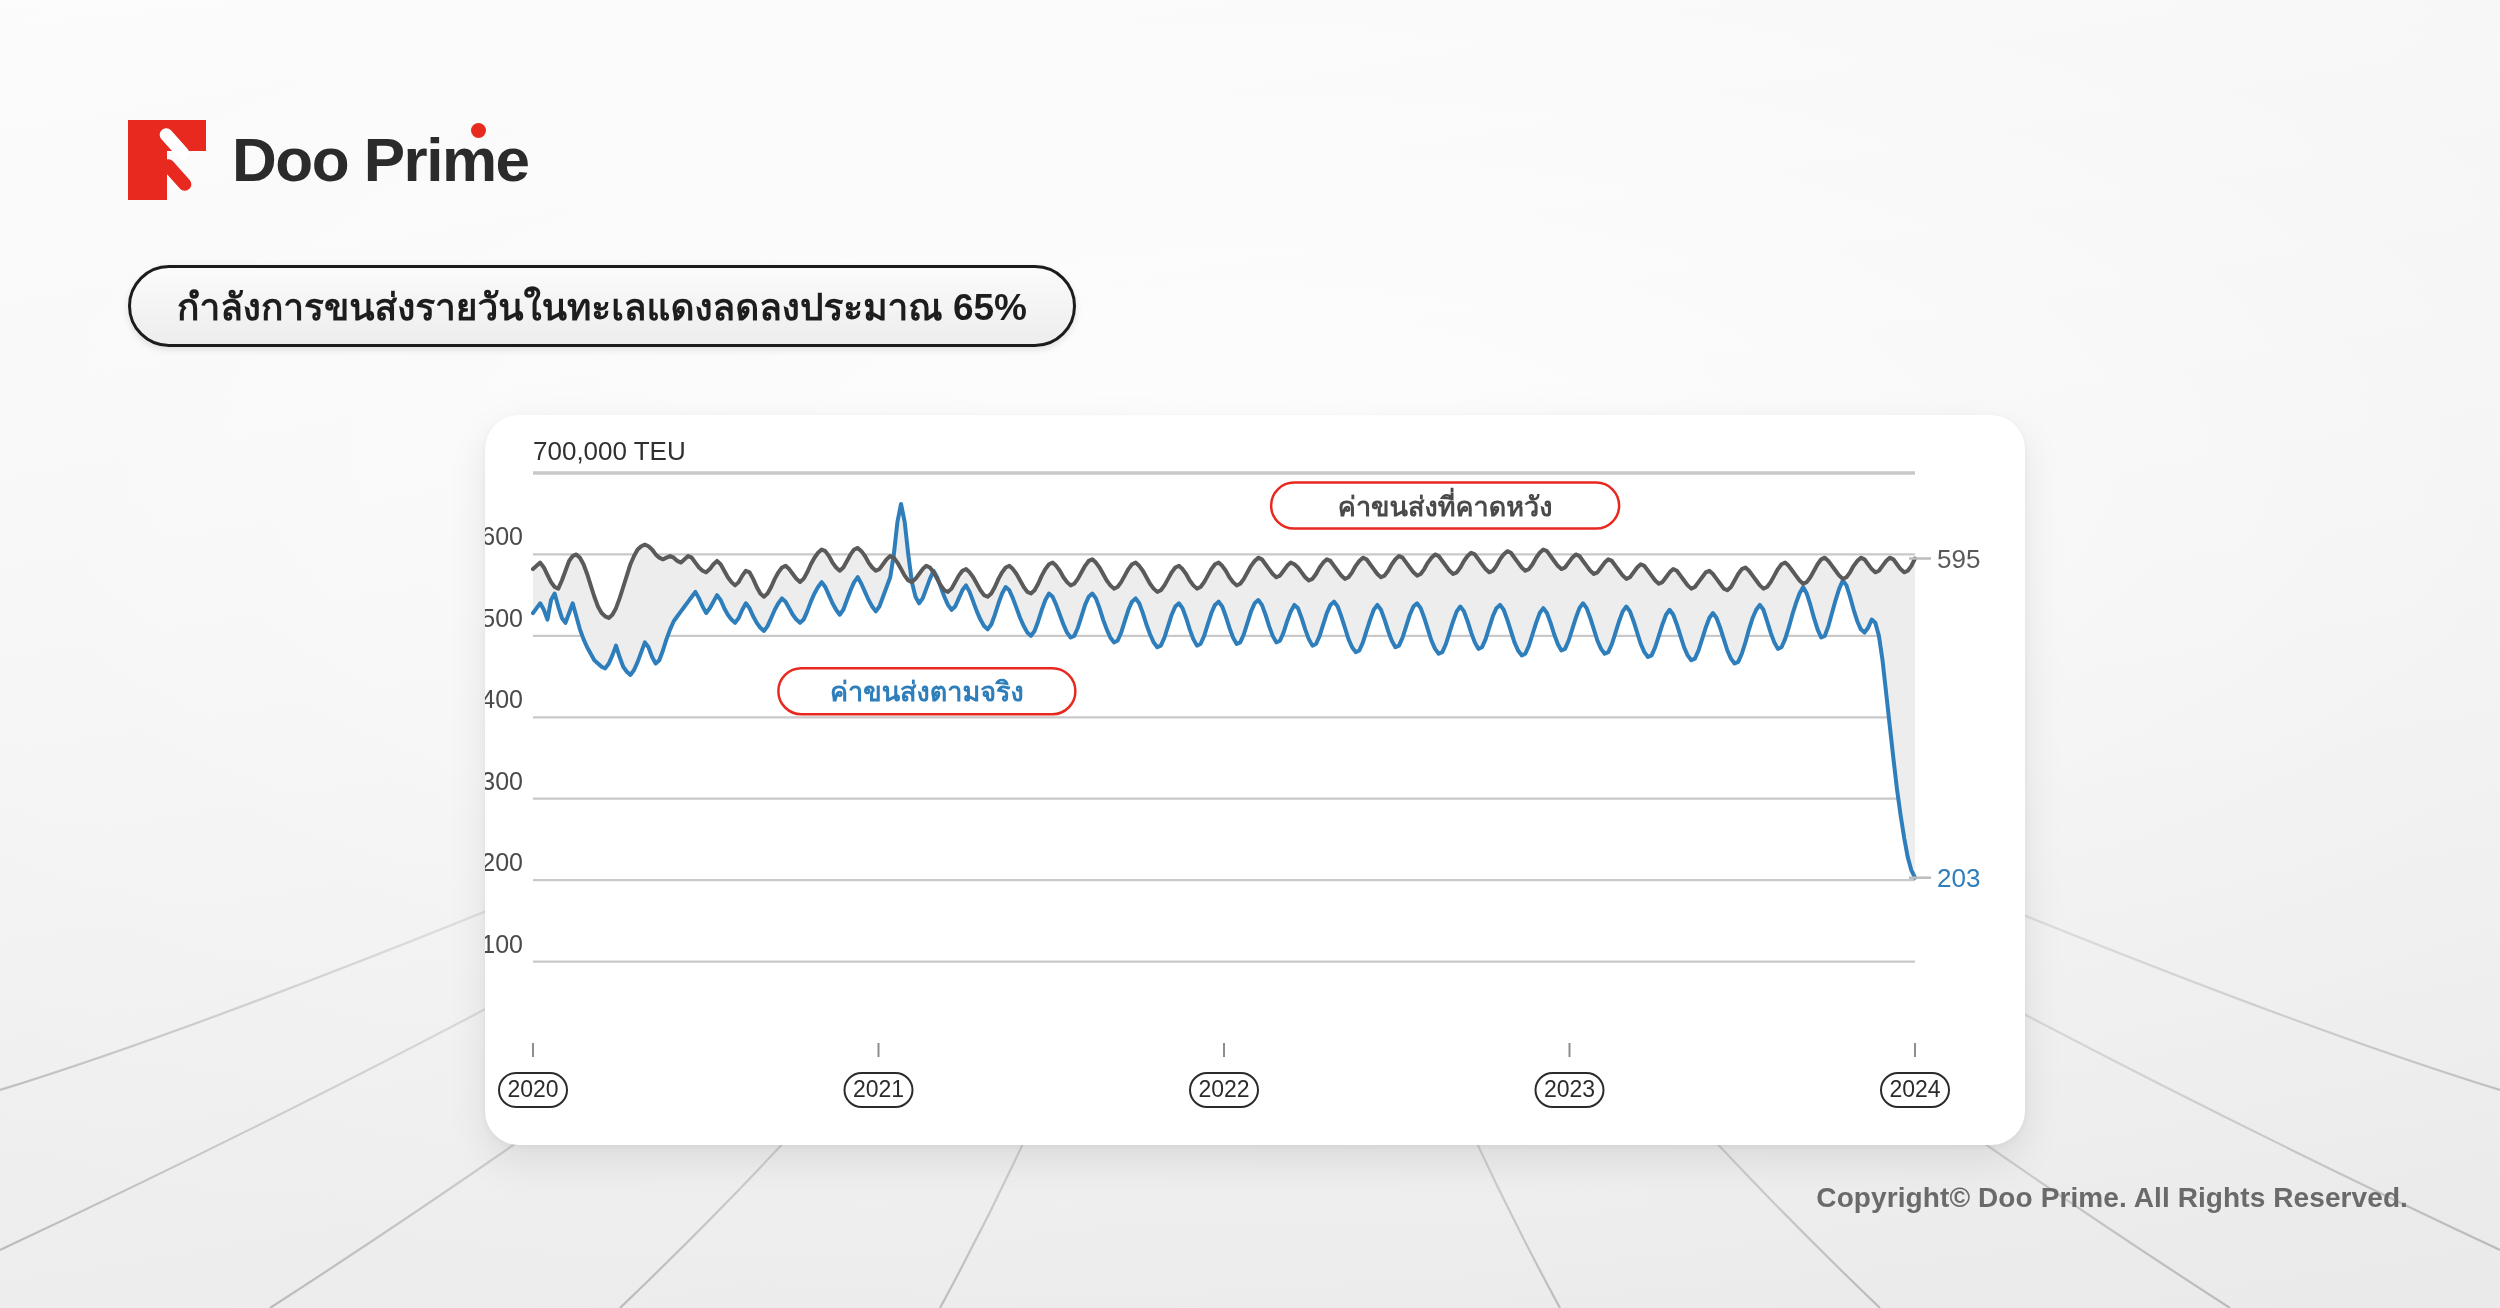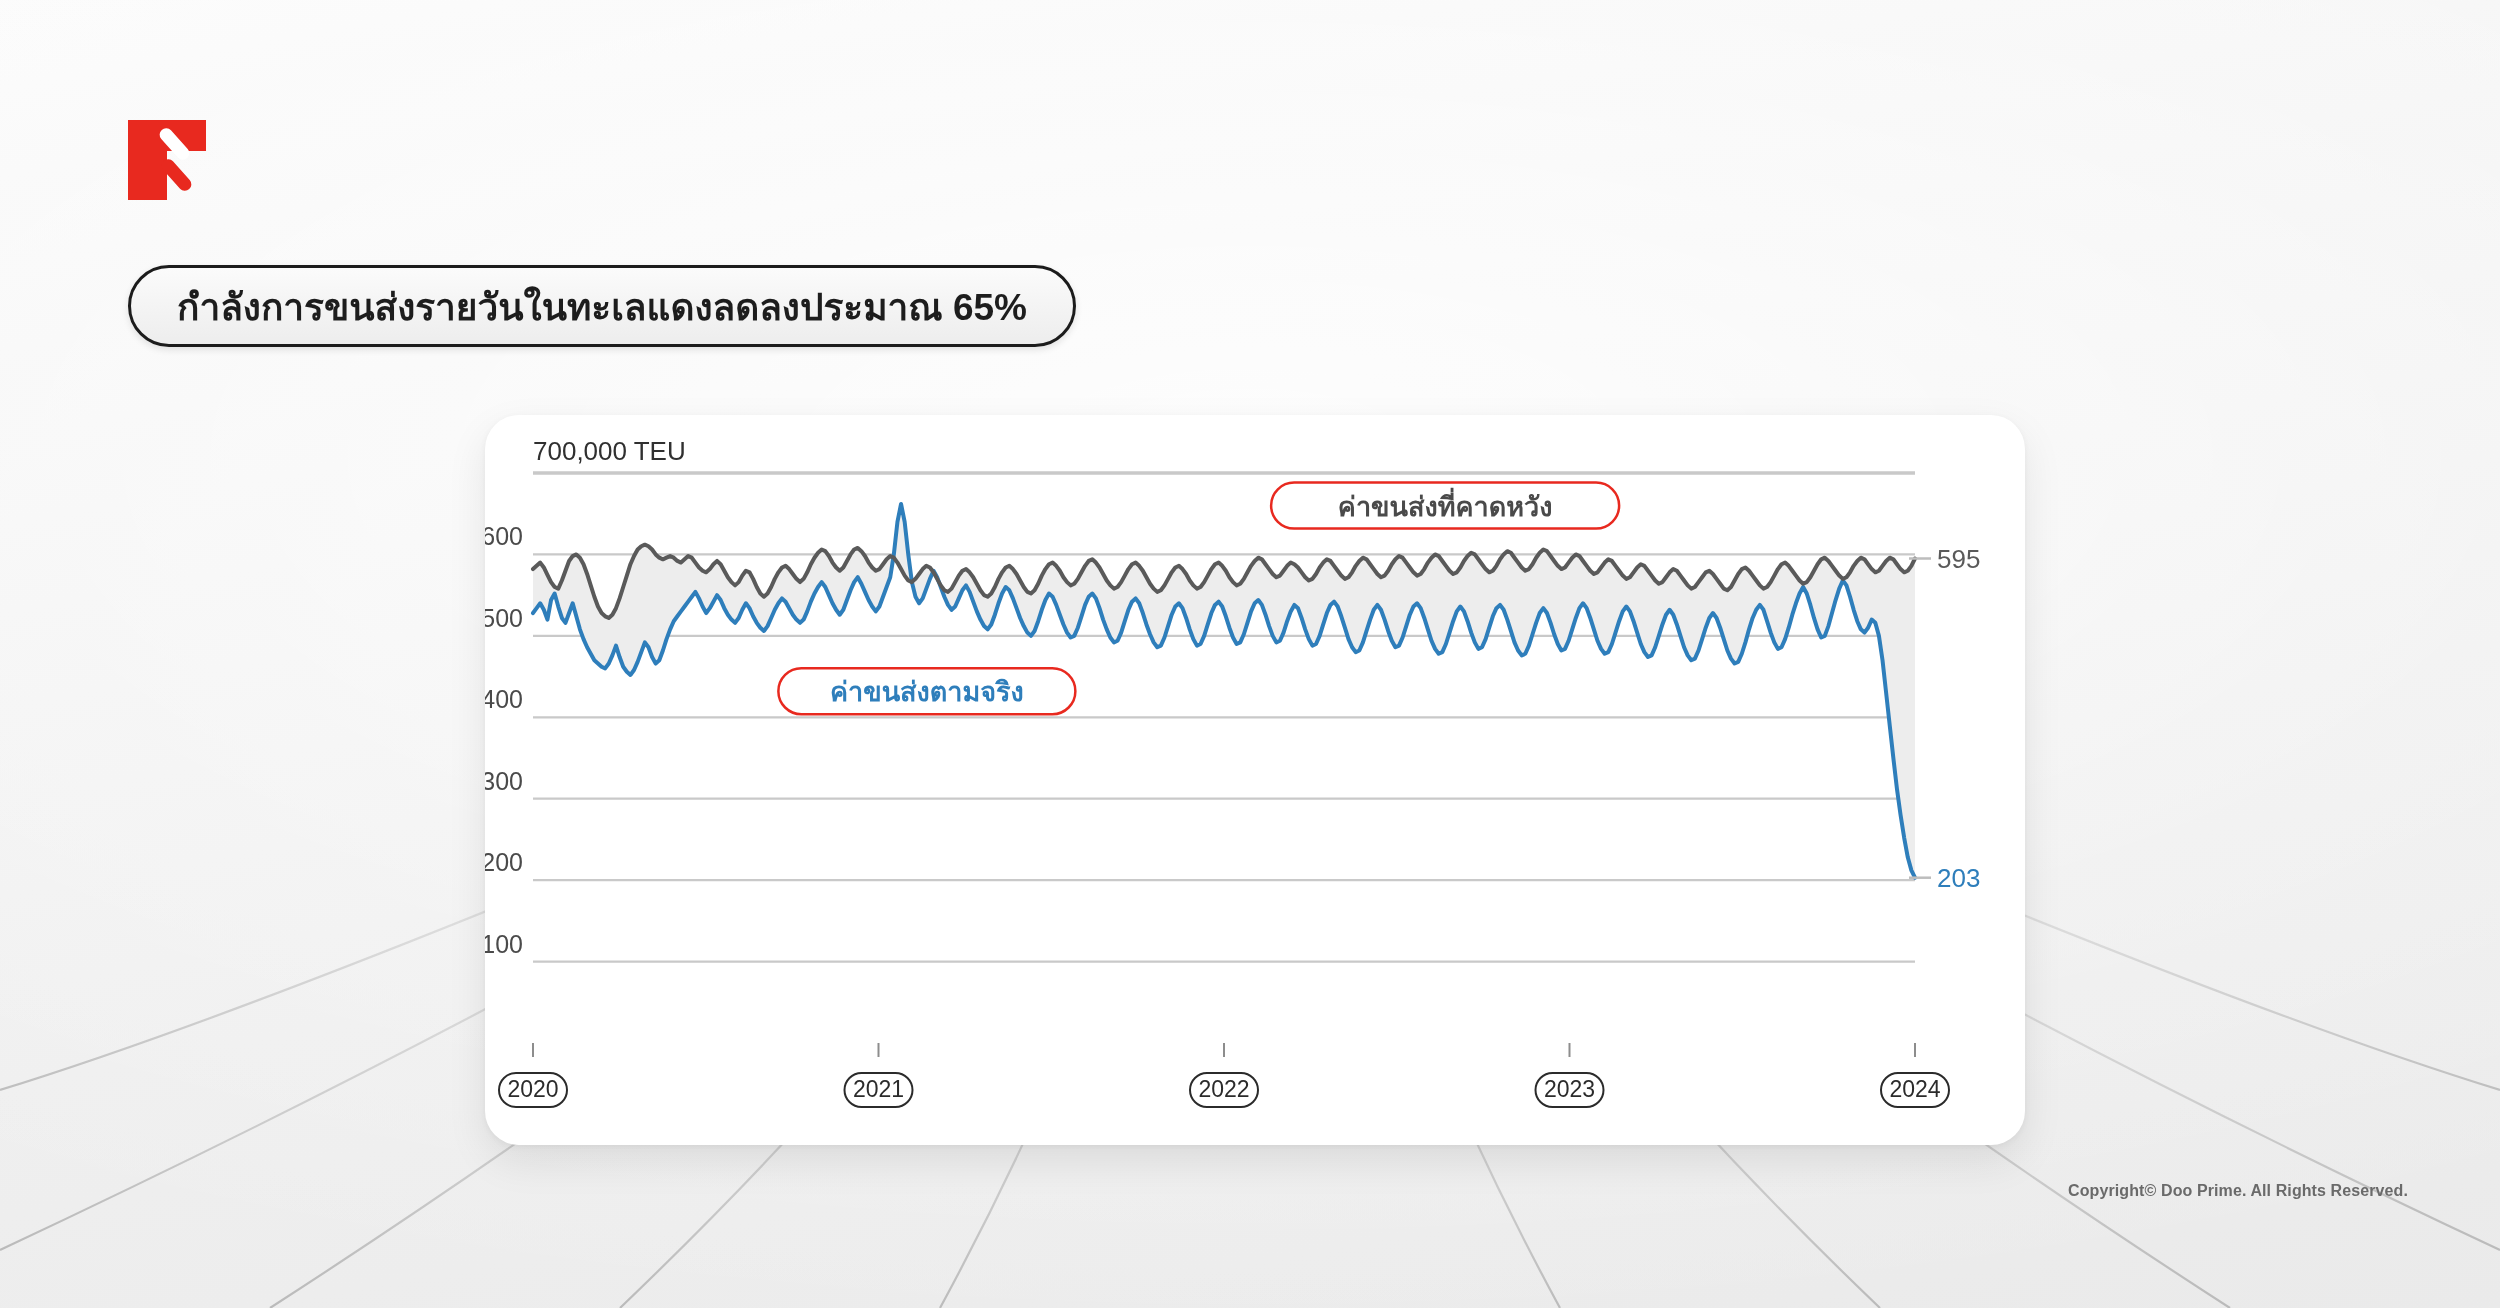--- a/index.html
+++ b/index.html
@@ -103,21 +103,21 @@
   .unit-label     { font-size: 26px; fill: #303030; font-family: "Liberation Sans", sans-serif; }
   .end-label      { font-size: 26px; font-family: "Liberation Sans", sans-serif; }
   .year-label     { font-size: 23px; fill: #2b2b2b; font-family: "Liberation Sans", sans-serif; text-anchor: middle; }
   .legend-label   { font-size: 27px; font-weight: bold; font-family: "Liberation Sans", sans-serif; text-anchor: middle; }
 
   
   #footer {
     position: absolute;
     right: 92px;
     top: 1182px;
-    font-size: 16px;
+    font-size: 28px;
     color: #6a6a6a;
     font-weight: bold;
     letter-spacing: 0.1px;
     white-space: nowrap;
   }
 </style>
 </head>
 <body>
 
 <div id="bg-wrap">
@@ -158,20 +158,24 @@
   </svg>
   <div id="bg-vignette"></div>
 </div>
 
 <div id="logo-row">
   <svg id="logo-mark" viewBox="0 0 78 80">
     <path d="M 0 0 L 78 0 L 78 31 L 39 31 L 39 80 L 0 80 Z" fill="#e8291f"></path>
     <rect x="40" y="5" width="13" height="38" rx="6.5" fill="#ffffff" transform="rotate(-42 46.5 24)"></rect>
     <rect x="42" y="36" width="13" height="38" rx="6.5" fill="#e8291f" transform="rotate(-42 48.5 55)"></rect>
   </svg>
+  <div id="logo-text">
+    <span>Doo Prime</span>
+    <span id="logo-dot"></span>
+  </div>
 </div>
 
 <div id="headline">
   <span id="headline-text">กำลังการขนส่งรายวันในทะเลแดงลดลงประมาณ 65%</span>
 </div>
 
 <div id="chart-card">
   <svg id="chart-svg" viewBox="0 0 1540 730">
     <g id="grid-lines">
         <line x1="48" y1="58" x2="1430" y2="58" stroke="#c9c9c9" stroke-width="3.5"></line>

